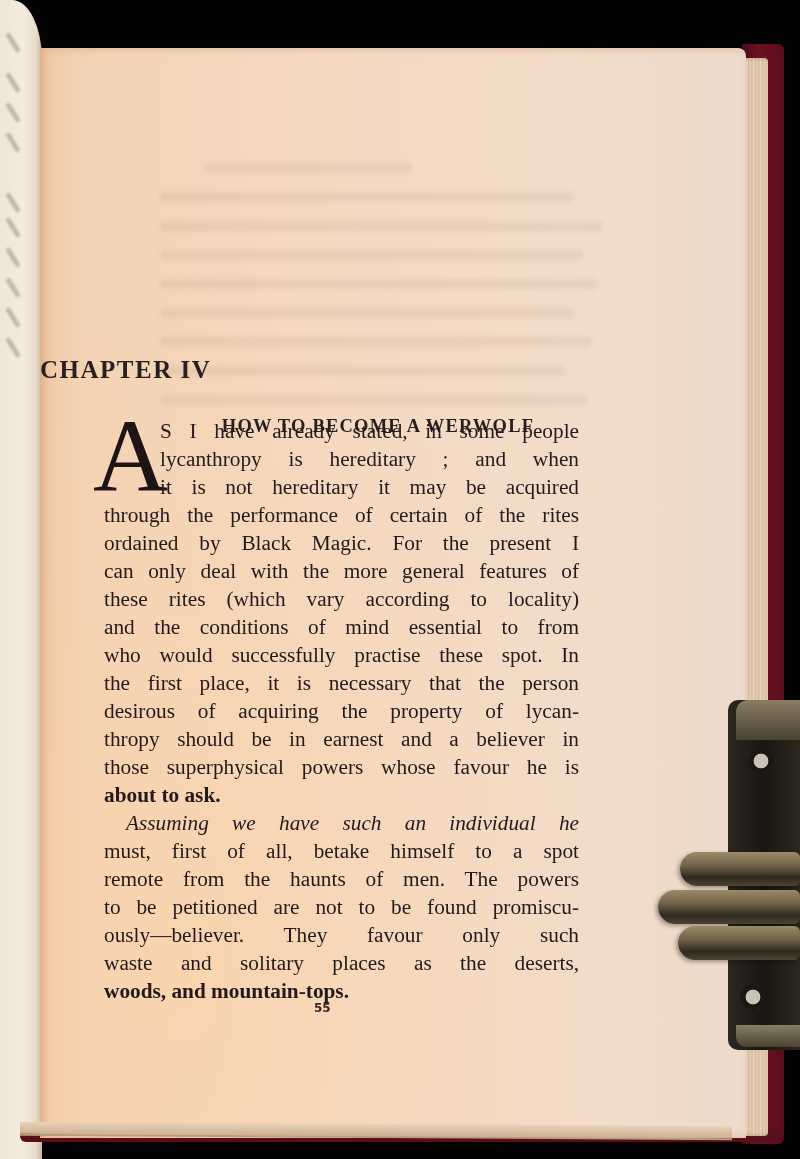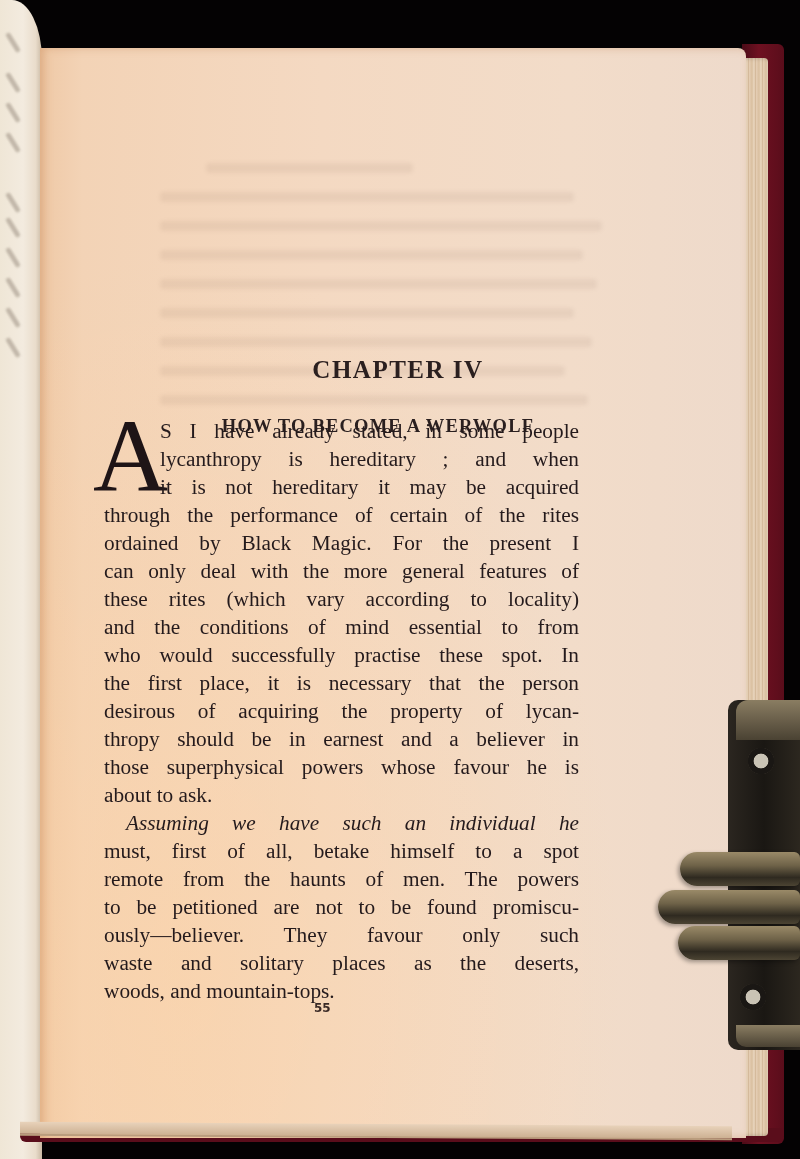--- a/index.html
+++ b/index.html
@@ -53,33 +53,33 @@
       transform: skewY(0.35deg);
     }
 
     
     .bleed { position: absolute; left: 120px; top: 115px; width: 460px; height: 300px; opacity: 0.09; }
     .bleed .bl { height: 10px; background: #7a5a4a; margin-bottom: 19px; border-radius: 4px; filter: blur(2px); }
 
     
     .chapter-title {
       position: absolute; left: 0; width: 676px; top: 308px;
-      text-align: center; font-size: 25px; letter-spacing: 1.5px; color: #2a1f1f; padding-left: 40px;
+      font-size: 25px; letter-spacing: 1.5px; color: #2a1f1f;
     }
     .chapter-subtitle {
       position: absolute; left: 0; width: 676px; top: 368px;
       text-align: center; font-size: 18.5px; letter-spacing: 1.2px; color: #2a1f1f;
     }
 
     .body-text {
       position: absolute; left: 92px; top: 417px; width: 487px;
       font-size: 21.3px; line-height: 28px; color: #241a1c;
     }
     .line { display: block; text-align: justify; text-align-last: justify; white-space: nowrap; height: 28px; margin-left: 12px; }
-    .line.last { text-align-last: left; }
+    .line.last { text-align-last: left; font-weight: bold; }
     .line.indent { padding-left: 22px; font-style: italic; }
     .line.cap { padding-left: 56px; }
 
     .drop-cap {
       position: absolute; left: 93px; top: 414px; font-size: 104px; line-height: 84px;
       color: #1e1416; font-weight: normal;
     }
 
     .page-number {
       position: absolute; left: 314px; top: 1001px; font-size: 12px; font-weight: bold;

